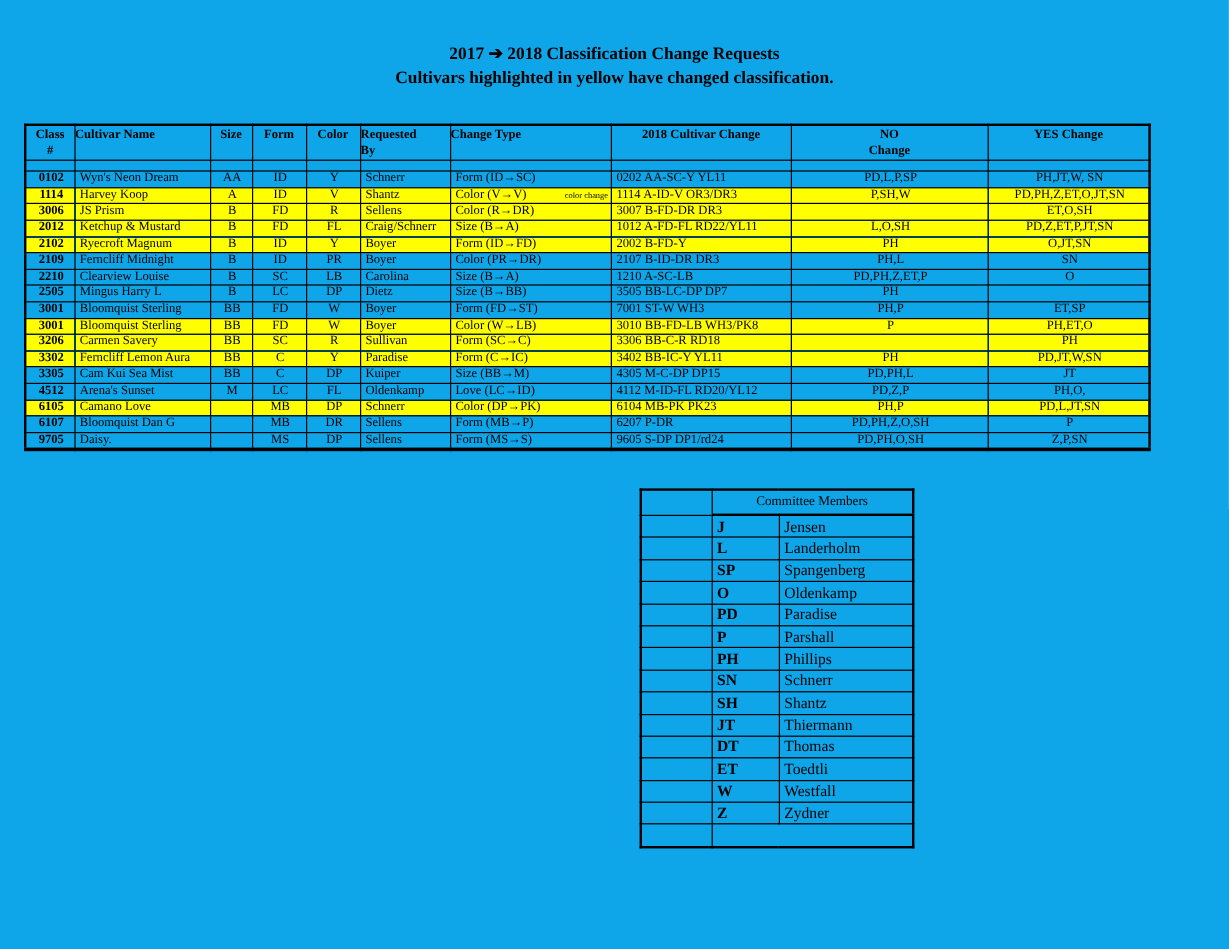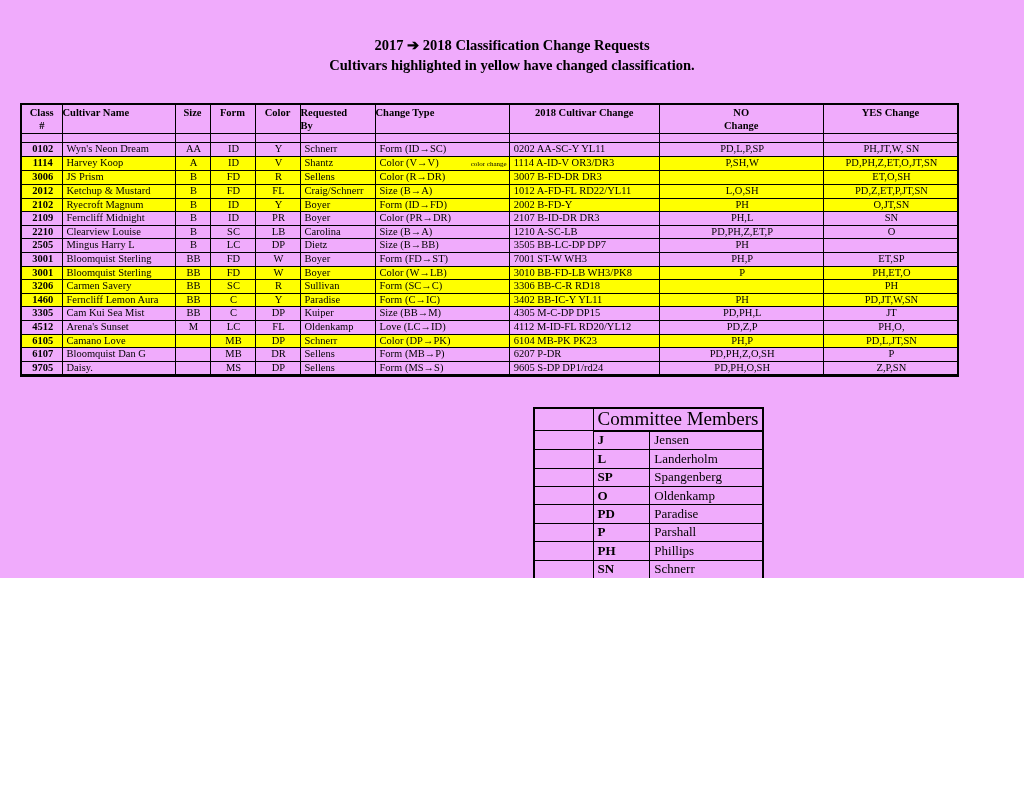--- a/index.html
+++ b/index.html
@@ -1,21 +1,21 @@
 <!DOCTYPE html>
 <html><head>
 <meta charset="utf-8">
 <style>
   html,body { margin:0; padding:0; }
   body {
     width:1024px; height:791px; background:#FFFFFF;
     font-family:"Liberation Serif","DejaVu Serif",serif;
     color:#000;
   }
-  .page { position:relative; width:1024px; height:578px; background:#f0abfc; overflow:hidden; }
+  .page { position:relative; width:1024px; height:791px; background:#0ea5e9; overflow:hidden; }
 
   .doc-title {
     position:absolute; top:37px; left:0; width:1024px;
     text-align:center; font-weight:bold; font-size:14.5px; line-height:1.2;
   }
   .doc-subtitle {
     position:absolute; top:57px; left:0; width:1024px;
     text-align:center; font-weight:bold; font-size:14.5px; line-height:1.2;
   }
 
@@ -44,21 +44,21 @@
   table.committee {
     position:absolute; left:533px; top:407px;
     border-collapse:collapse; table-layout:fixed;
     border:2px solid #000;
   }
   table.committee td {
     border:1px solid #000; font-size:13px; height:17.4px;
     padding:0 4px; overflow:hidden; white-space:nowrap; line-height:1.1;
   }
   table.committee td.head {
-    text-align:center; font-size:19px; height:19px; border-bottom:2px solid #000;
+    text-align:center; font-size:11px; height:19px; border-bottom:2px solid #000;
   }
   table.committee td.code { font-weight:bold; }
 </style>
 </head>
 <body>
 
 <div class="page">
 
   <div class="doc-title">2017 ➔ 2018 Classification Change Requests</div>
   <div class="doc-subtitle">Cultivars highlighted in yellow have changed classification.</div>
@@ -232,21 +232,21 @@
           <td class="ac">BB</td>
           <td class="ac">SC</td>
           <td class="ac">R</td>
           <td class="al">Sullivan</td>
           <td class="al">Form (SC→C)</td>
           <td class="al">3306  BB-C-R  RD18</td>
           <td class="ac"></td>
           <td class="ac">PH</td>
         </tr>
         <tr class="hl">
-          <td class="ac bold">1460</td>
+          <td class="ac bold">3302</td>
           <td class="al">Ferncliff Lemon Aura</td>
           <td class="ac">BB</td>
           <td class="ac">C</td>
           <td class="ac">Y</td>
           <td class="al">Paradise</td>
           <td class="al">Form (C→IC)</td>
           <td class="al">3402  BB-IC-Y  YL11</td>
           <td class="ac">PH</td>
           <td class="ac">PD,JT,W,SN</td>
         </tr>

